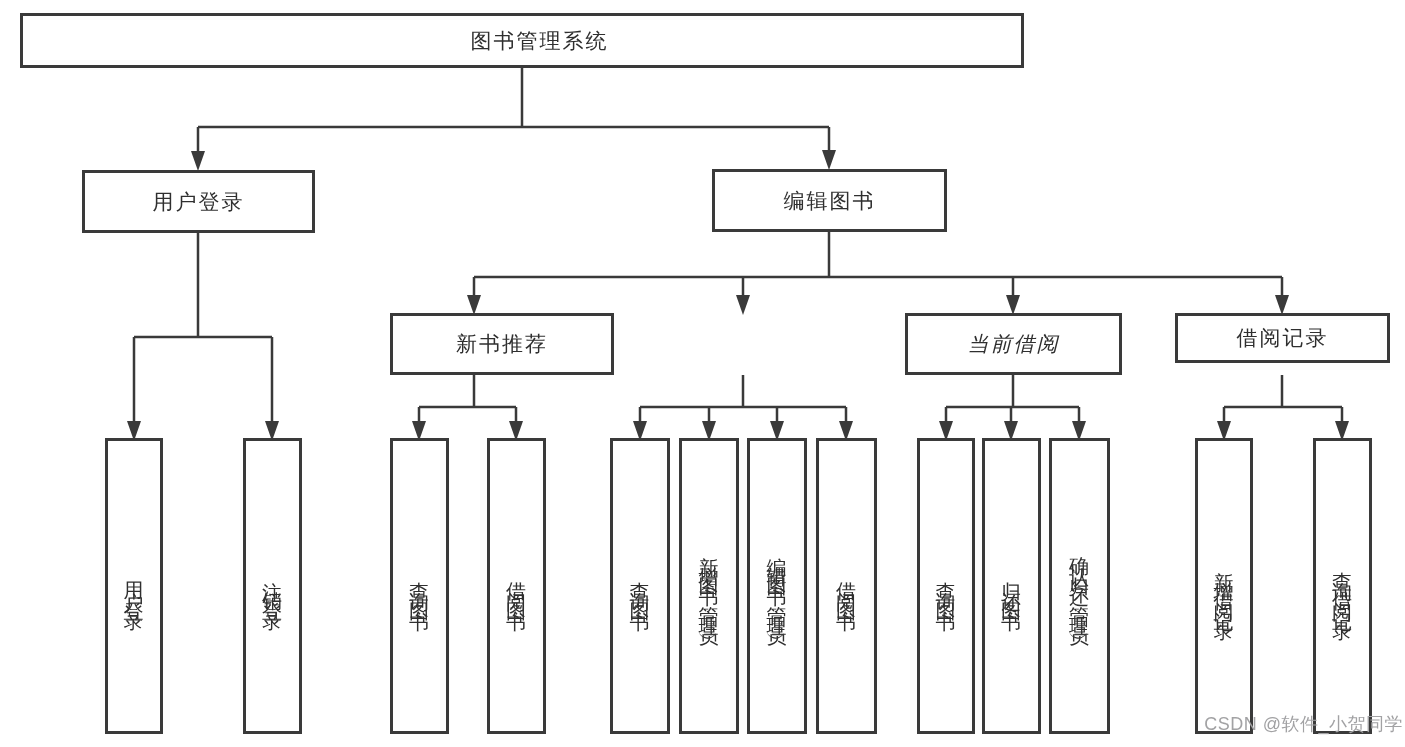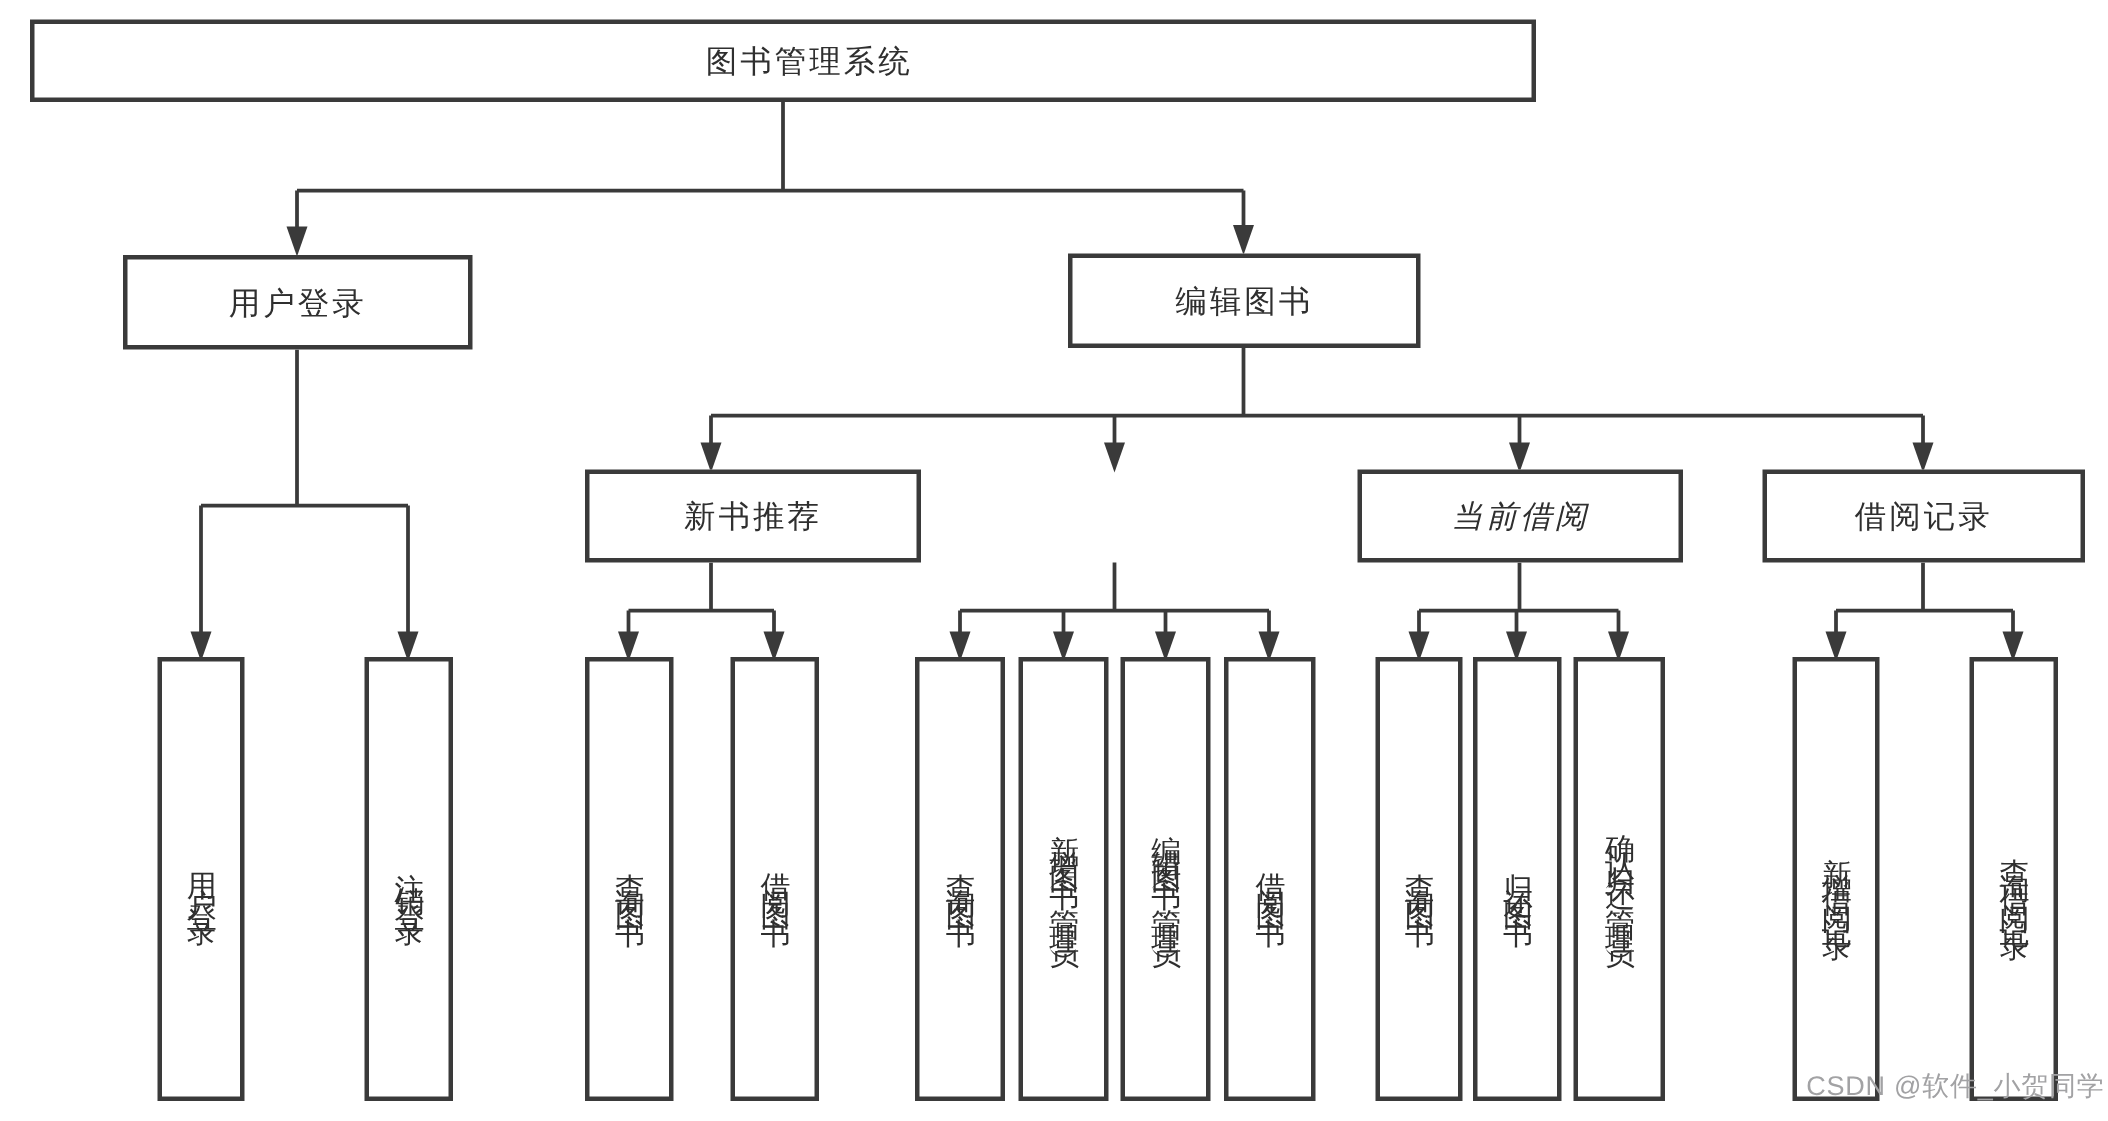--- a/index.html
+++ b/index.html
@@ -106,21 +106,21 @@
     </g>
   </svg>
 
   <div class="node root-node" style="left:20px; top:13px; width:1004px; height:55px;">图书管理系统</div>
 
   <div class="node hnode" style="left:82px; top:170px; width:233px; height:63px;">用户登录</div>
   <div class="node hnode" style="left:712px; top:169px; width:235px; height:63px;">编辑图书</div>
 
   <div class="node hnode" style="left:362px; top:313px; width:224px; height:62px;margin-left:28px;">新书推荐</div>
   <div class="node hnode" style="left:905px; top:313px; width:217px; height:62px;font-style:italic;">当前借阅</div>
-  <div class="node hnode" style="left:1175px; top:313px; width:215px; height:62px;">借阅记录</div>
+  <div class="node hnode" style="left:1175px; top:313px; width:215px; height:50px;">借阅记录</div>
 
   <div class="node leaf" style="left:105px; top:438px; width:58px; height:296px;">用户登录</div>
   <div class="node leaf" style="left:243px; top:438px; width:59px; height:296px;">注销登录</div>
 
   <div class="node leaf" style="left:390px; top:438px; width:59px; height:296px;">查询图书</div>
   <div class="node leaf" style="left:487px; top:438px; width:59px; height:296px;">借阅图书</div>
 
   <div class="node leaf" style="left:610px; top:438px; width:60px; height:296px;">查询图书</div>
   <div class="node leaf" style="left:679px; top:438px; width:60px; height:296px;">新增图书（管理员）</div>
   <div class="node leaf" style="left:747px; top:438px; width:60px; height:296px;">编辑图书（管理员）</div>

